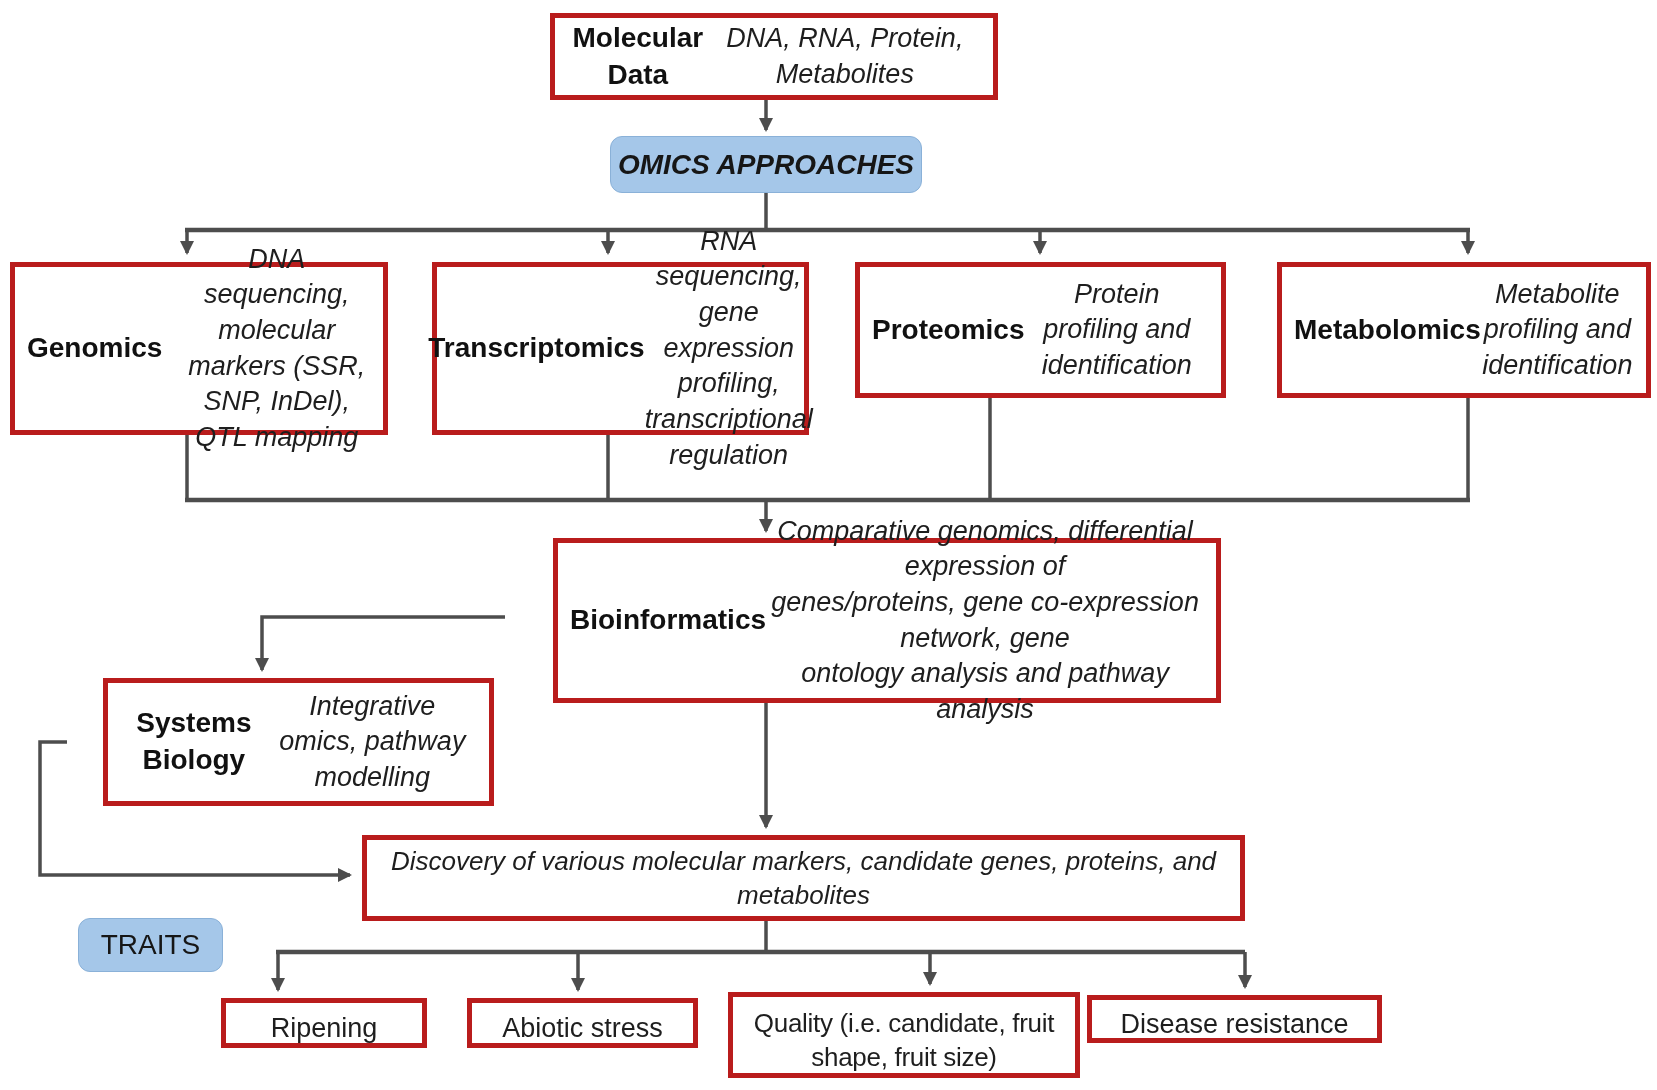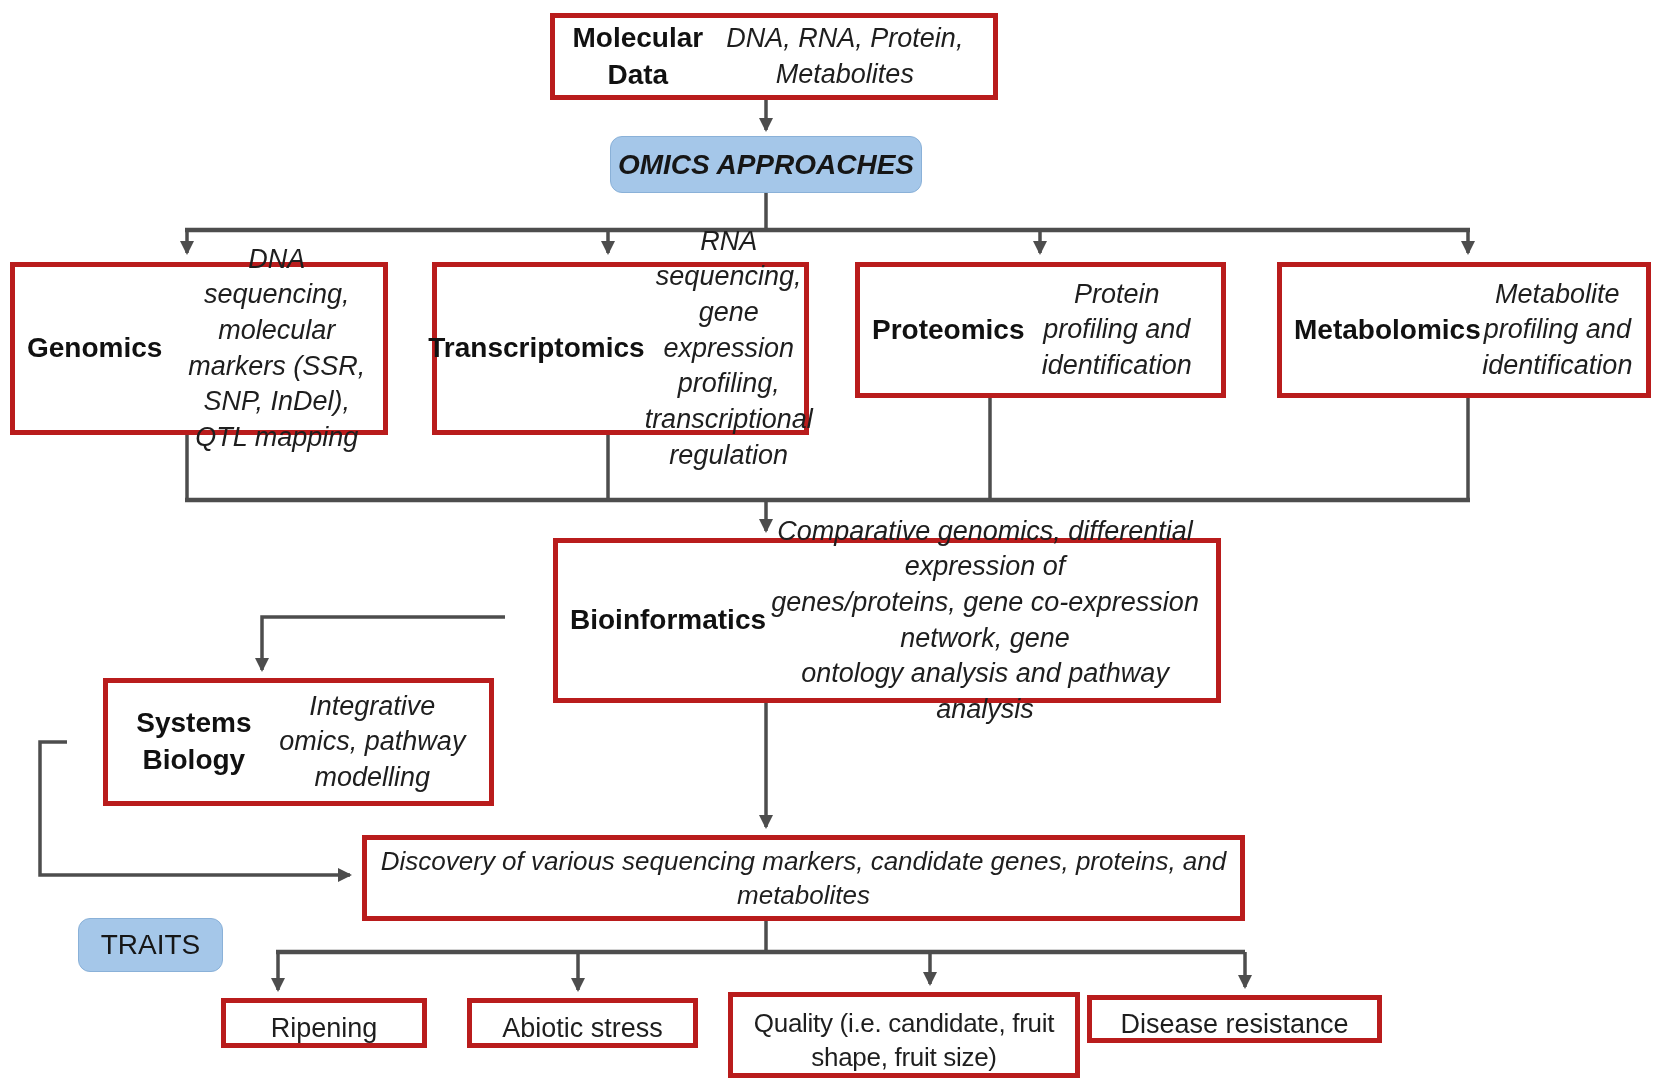--- a/index.html
+++ b/index.html
@@ -141,21 +141,21 @@
 ontology analysis and pathway analysis</span>
   </div>
 
   <div class="box" id="n-systems" style="left:67px;top:678px;width:391px;height:128px;margin-left:36px;">
     <span class="title">Systems Biology</span>
     <span class="body">Integrative omics, pathway
 modelling</span>
   </div>
 
   <div class="box" id="n-discovery" style="left:362px;top:835px;width:883px;height:86px;">
-    <span class="body">Discovery of various sequencing markers, candidate genes, proteins, and
+    <span class="body">Discovery of various molecular markers, candidate genes, proteins, and
 metabolites</span>
   </div>
 
   <div class="pill normal" id="n-traits" style="left:78px;top:918px;width:145px;height:54px;">
     <span>TRAITS</span>
   </div>
 
   <div class="box" id="n-ripening" style="left:221px;top:998px;width:206px;height:50px;">
     <span class="label-plain">Ripening</span>
   </div>

